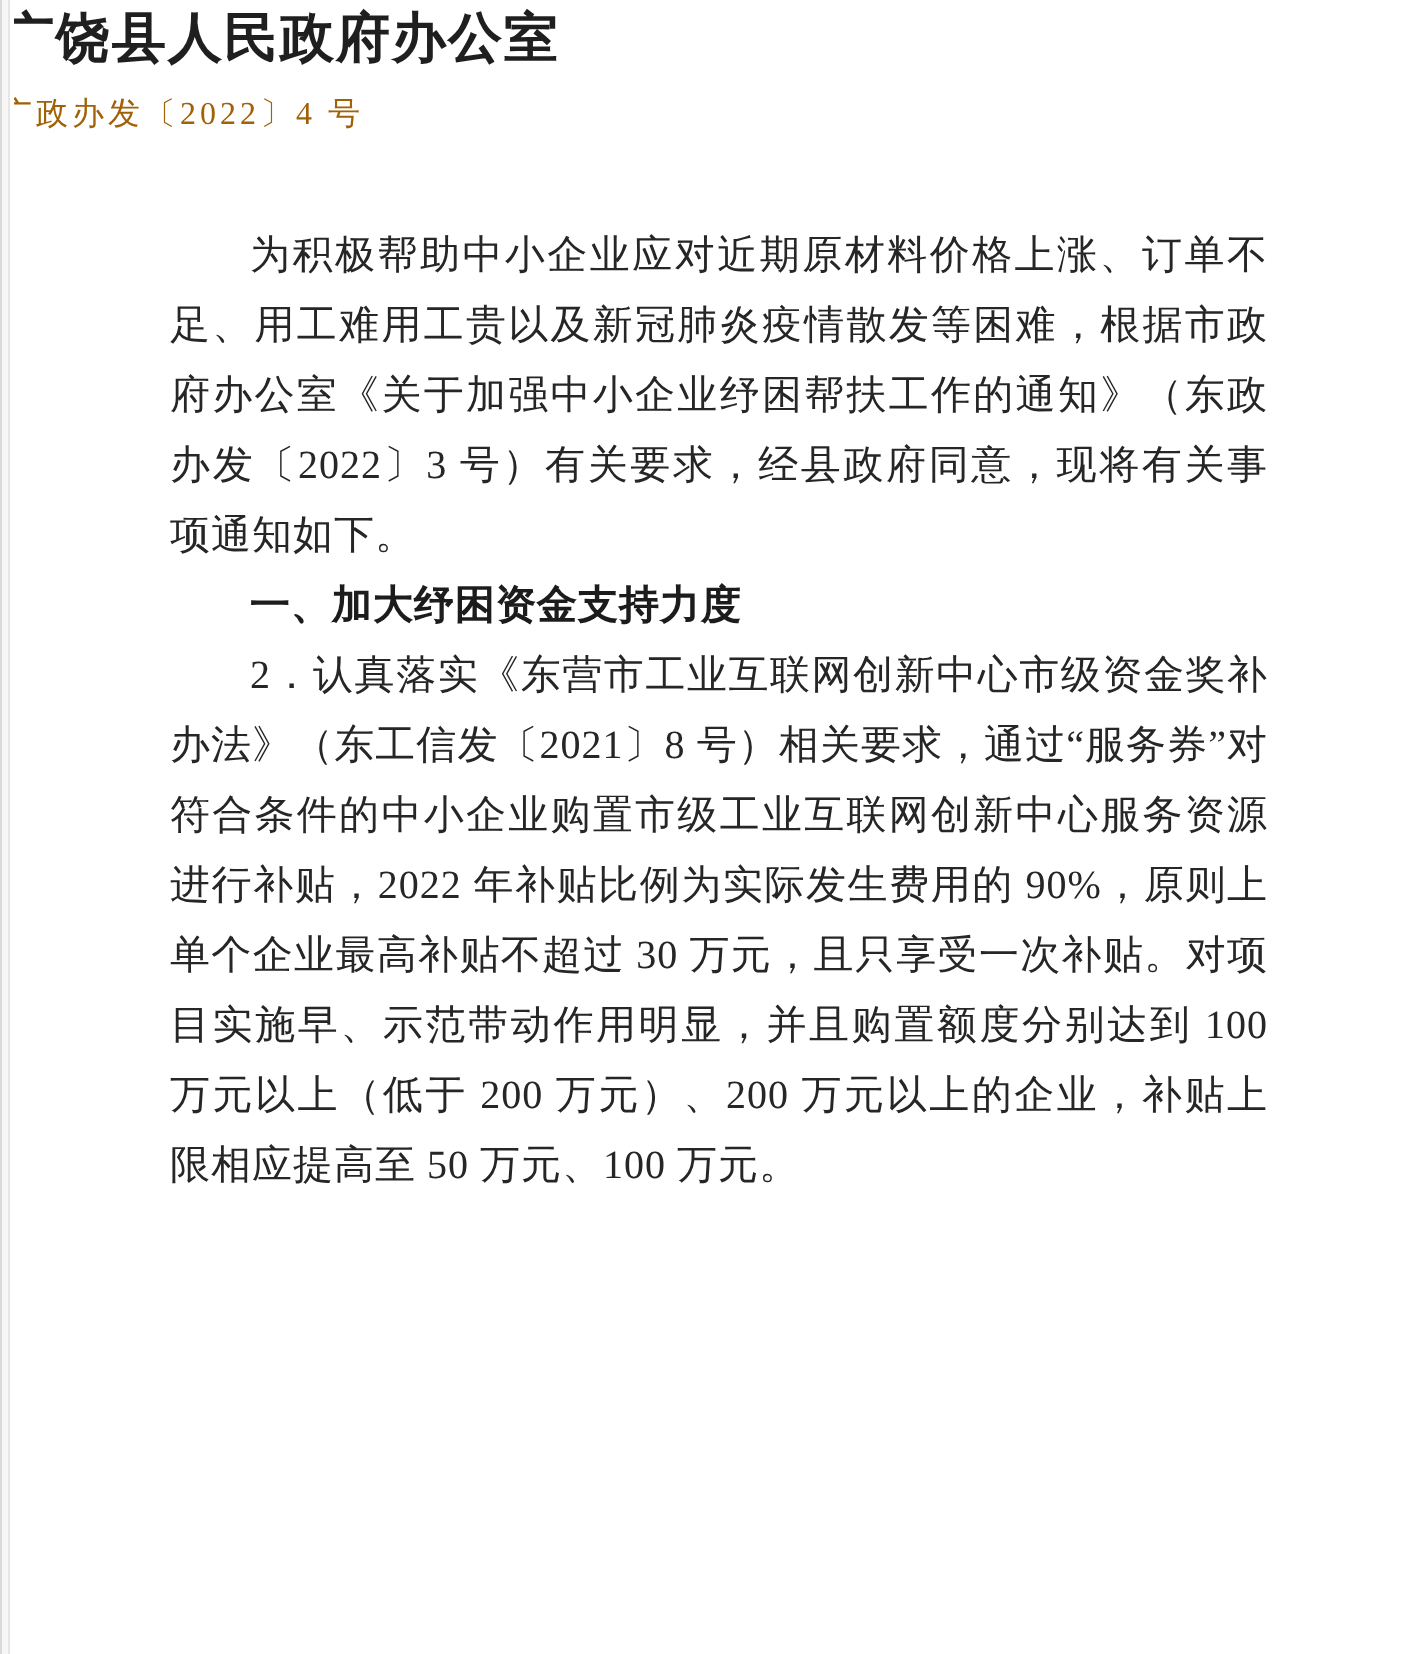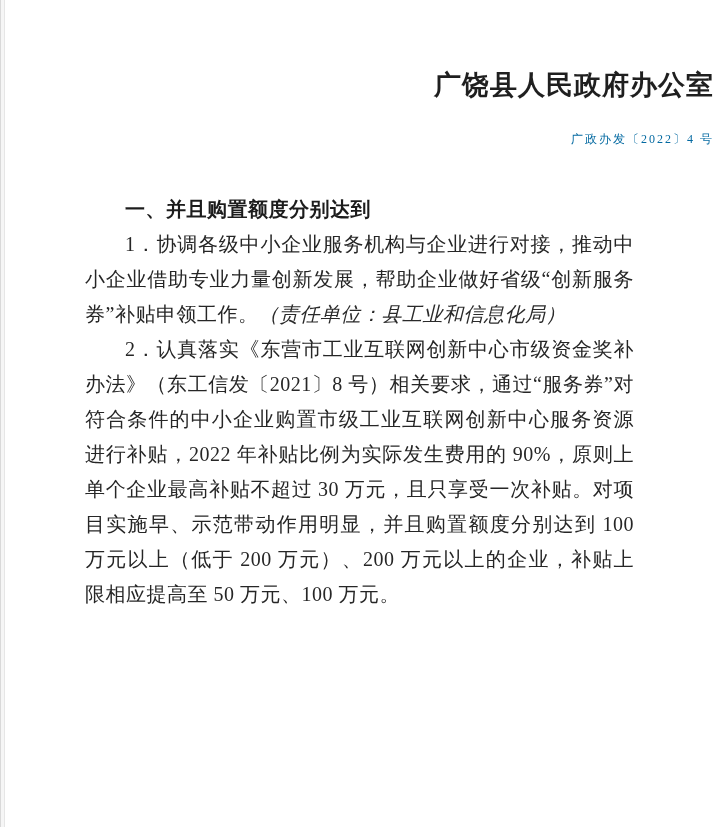--- a/index.html
+++ b/index.html
@@ -22,37 +22,36 @@
     position: absolute;
     left: 0; top: 0; bottom: 0;
     width: 7px;
     background: linear-gradient(to right,
       #d9d9d9 0px, #d9d9d9 1px,
       #f6f6f6 1px, #f6f6f6 4px,
       #e6e6e6 4px, #e6e6e6 5px,
       #ffffff 5px);
   }
   .title-block {
-    padding-top: 66px;
-    text-align: right;
+    text-align: left;
   }
   .doc-title {
     margin: 0;
     font-size: 27px;
     line-height: 39px;
     font-weight: 700;
     letter-spacing: 1px;
     color: #1f1f1f;
   }
   .doc-number {
-    margin-top: 21px;
-    font-size: 12px;
+    margin-top: 6px;
+    font-size: 16px;
     line-height: 26px;
     letter-spacing: 2px;
-    color: #0369a1;
+    color: #a16207;
   }
   .doc-body {
     margin-top: 40px;
     padding: 0 80px 0 85px;
     font-size: 20px;
     line-height: 35px;
     text-align: justify;
     text-justify: inter-ideograph;
     letter-spacing: 0.5px;
   }
@@ -80,20 +79,20 @@
 <div class="page">
   <div class="page-edge"></div>
 
   <div class="title-block">
     <h1 class="doc-title">广饶县人民政府办公室</h1>
     <div class="doc-number">广政办发〔2022〕4 号</div>
   </div>
 
   <div class="doc-body">
 
+    <p class="para-indent">为积极帮助中小企业应对近期原材料价格上涨、订单不足、用工难用工贵以及新冠肺炎疫情散发等困难，根据市政府办公室《关于加强中小企业纾困帮扶工作的通知》（东政办发〔2022〕3 号）有关要求，经县政府同意，现将有关事项通知如下。</p>
 
-    <p class="section-heading">一、并且购置额度分别达到</p>
+    <p class="section-heading">一、加大纾困资金支持力度</p>
 
-    <p class="para-indent"><span>1．协调各级中小企业服务机构与企业进行对接，推动中小企业借助专业力量创新发展，帮助企业做好省级“创新服务券”补贴申领工作。</span><span class="responsible-unit">（责任单位：县工业和信息化局）</span></p>
 
     <p class="para-indent"><span>2．认真落实《东营市工业互联网创新中心市级资金奖补办法》（东工信发〔2021〕8 号）相关要求，通过“服务券”对符合条件的中小企业购置市级工业互联网创新中心服务资源进行补贴，2022 年补贴比例为实际发生费用的 90%，原则上单个企业最高补贴不超过 30 万元，且只享受一次补贴。对项目实施早、示范带动作用明显，并且购置额度分别达到 100 万元以上（低于 200 万元）、200 万元以上的企业，补贴上限相应提高至 50 万元、100 万元。</span></p>
   </div>
 </div>
 
 </body></html>

